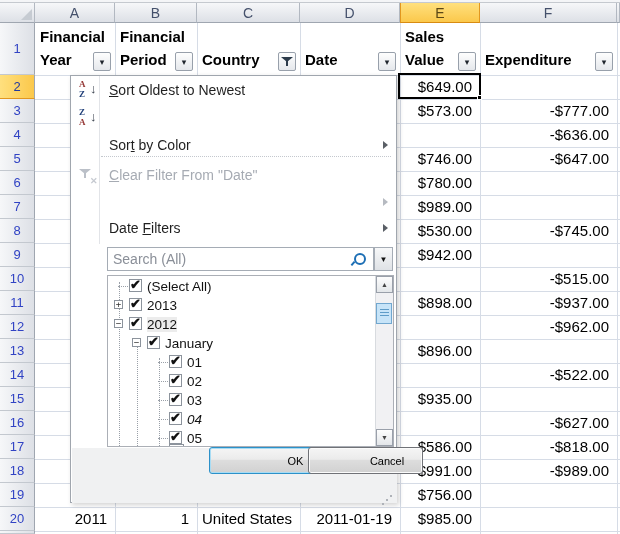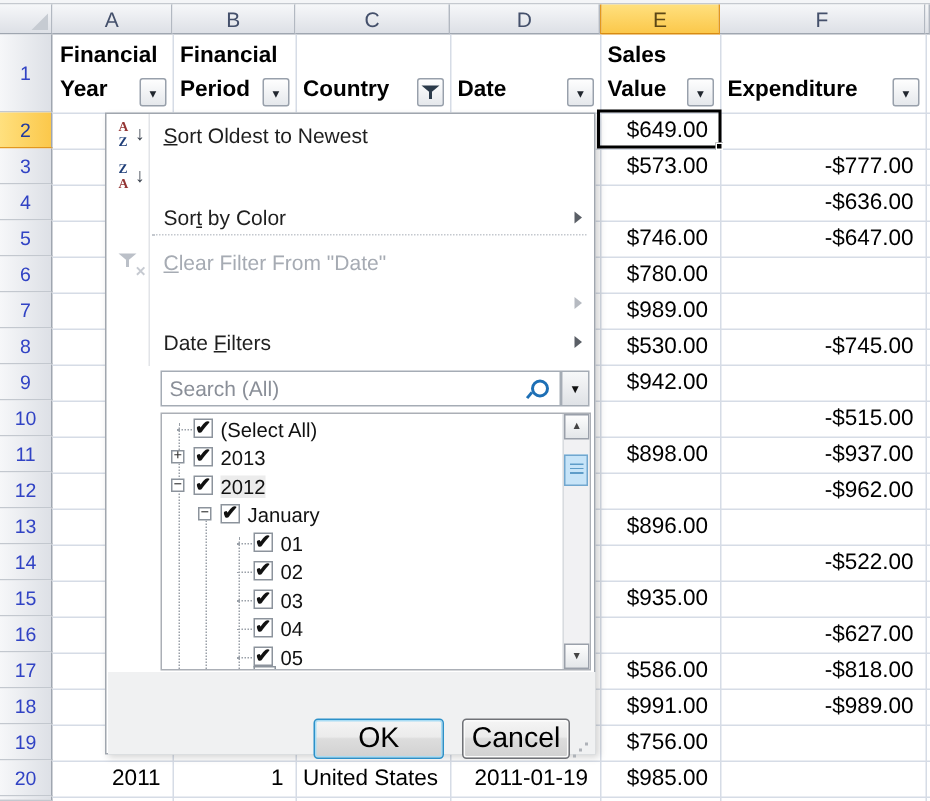--- a/index.html
+++ b/index.html
@@ -76,23 +76,23 @@
   .guide-h{position:absolute;height:1px;border-top:1px dotted #9AA0A8;}
   .vscroll{position:absolute;right:0;top:0;width:17px;height:170px;background:#F1F1F3;border-left:1px solid #D8DBDF;}
   .sbtn{position:absolute;left:0;width:17px;height:17px;background:linear-gradient(#FDFDFD,#E3E6E9);
         border:1px solid #9AA0AA;display:flex;align-items:center;justify-content:center;font-size:7px;color:#444;box-sizing:border-box;}
   .sthumb{position:absolute;left:0px;top:27px;width:16px;height:21px;background:#C7E4F8;border:1px solid #71A7CF;box-sizing:border-box;}
   .sthumb i{position:absolute;left:3px;top:5px;width:9px;height:9px;
             background:repeating-linear-gradient(#5E9CC8 0 1px,transparent 1px 3px);}
   .partialcbx{position:absolute;width:13px;height:4px;border:1px solid #8C939C;border-bottom:0;background:#fff;}
 
   .footer{left:1px;top:372px;width:325px;height:55px;background:#F0F1F2;}
-  .okbtn,.cancelbtn{position:absolute;top:403px;height:25px;border-radius:3px;font-size:19px;color:#000;
+  .okbtn,.cancelbtn{position:absolute;top:371px;height:25px;border-radius:3px;font-size:11px;color:#000;
         background:linear-gradient(#F5F5F5,#EBEBEB 45%,#DDDDDD 50%,#D1D1D1);
-        display:flex;align-items:center;justify-content:center;font-family:"Liberation Sans",sans-serif;}
+        display:flex;align-items:center;justify-content:center;font-family:"Liberation Sans",sans-serif;padding-left:43px;}
   .okbtn{left:138px;width:85px;border:1px solid #2C91C9;box-shadow:inset 0 0 0 1px #A8DCF4;}
   .cancelbtn{left:237px;width:70px;border:1px solid #707277;box-shadow:inset 0 0 0 1px #FBFBFB;}
   .grip{position:absolute;right:4px;top:419px;width:2px;height:2px;background:#AEB2B8;
         box-shadow:-4px 4px #AEB2B8,-8px 8px #AEB2B8;}
 </style>
 </head>
 <body>
 
 <div class="screen">
   <div class="abs topstrip"></div>
@@ -329,21 +329,21 @@
             <div class="abs cbx" style="left: 61px;">
               <span class="chk">✔</span>
             </div>
             <span class="tlbl" style="left: 79px;">03</span>
           </div>
           <div class="abs titem" style="top: 134px;">
             <div class="abs guide-h" style="left: 50px; top: 9px; width: 10px;"></div>
             <div class="abs cbx" style="left: 61px;">
               <span class="chk">✔</span>
             </div>
-            <span class="tlbl" style="left: 79px;">04</span>
+            <span class="tlbl" style="left: 79px; font-style: italic;">04</span>
           </div>
           <div class="abs titem" style="top: 153px;">
             <div class="abs guide-h" style="left: 50px; top: 9px; width: 10px;"></div>
             <div class="abs cbx" style="left: 61px;">
               <span class="chk">✔</span>
             </div>
             <span class="tlbl" style="left: 79px;">05</span>
           </div>
         </div>
       <div class="partialcbx" style="left:61px;top:168px;"></div>

